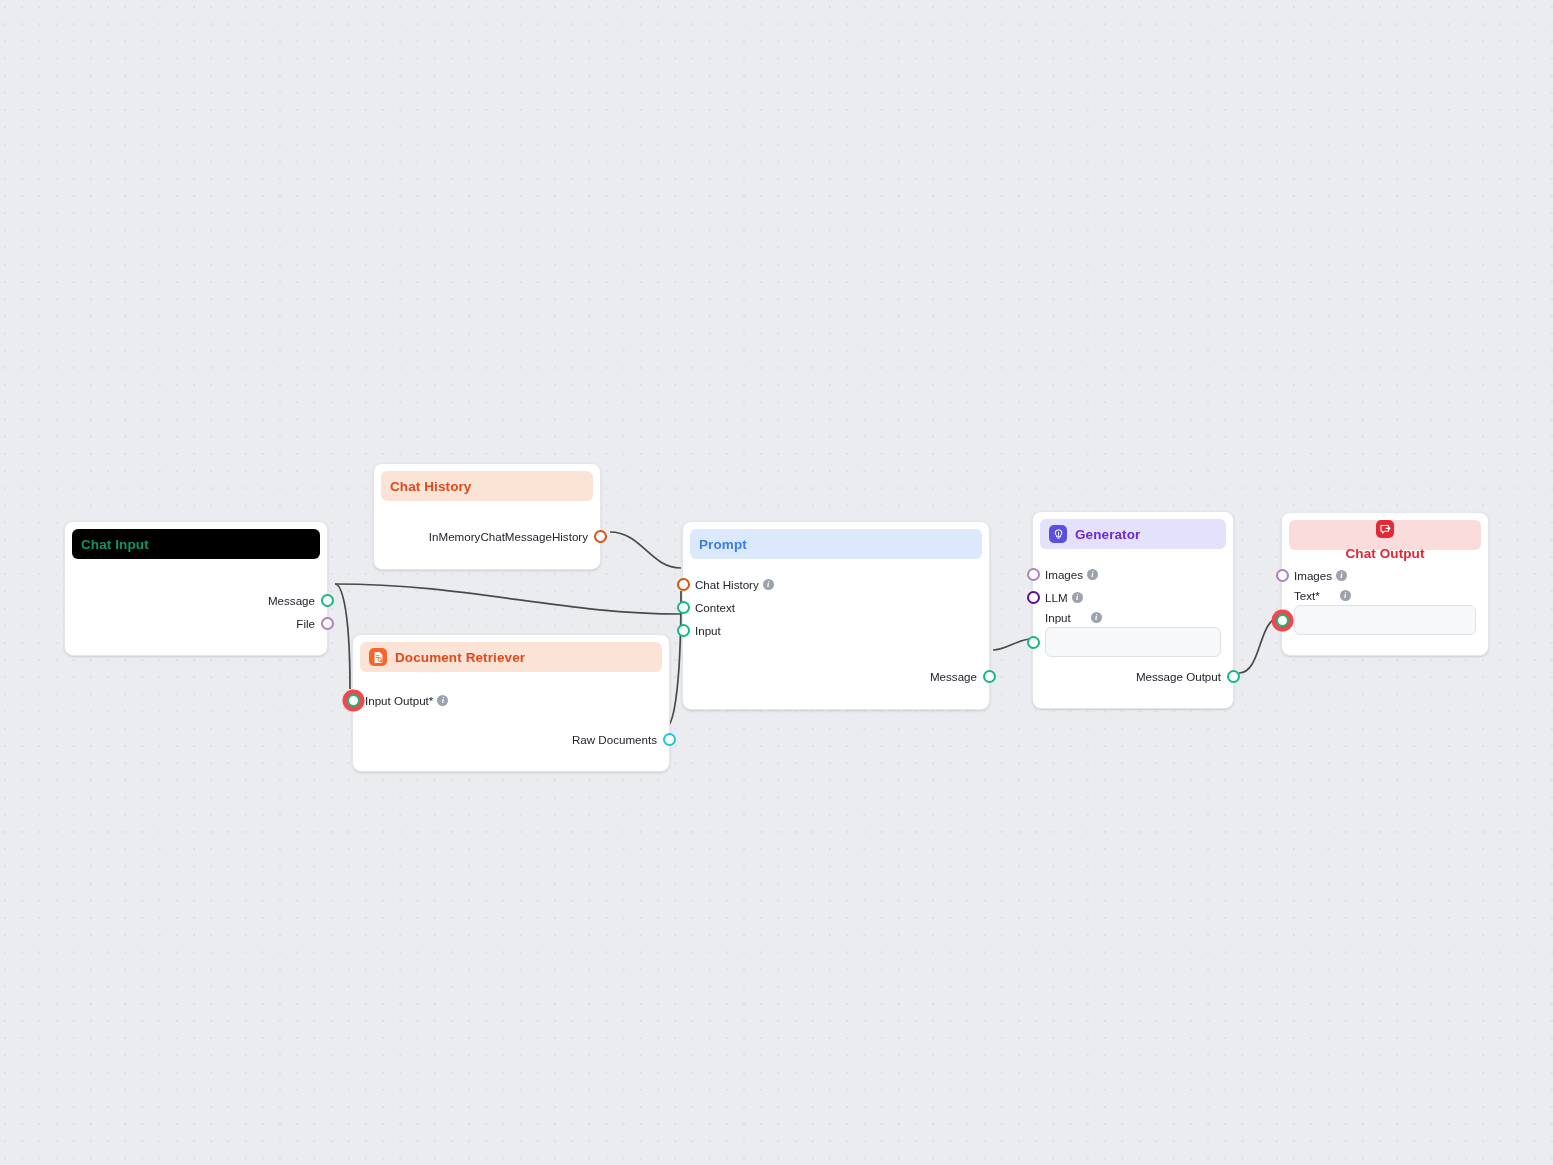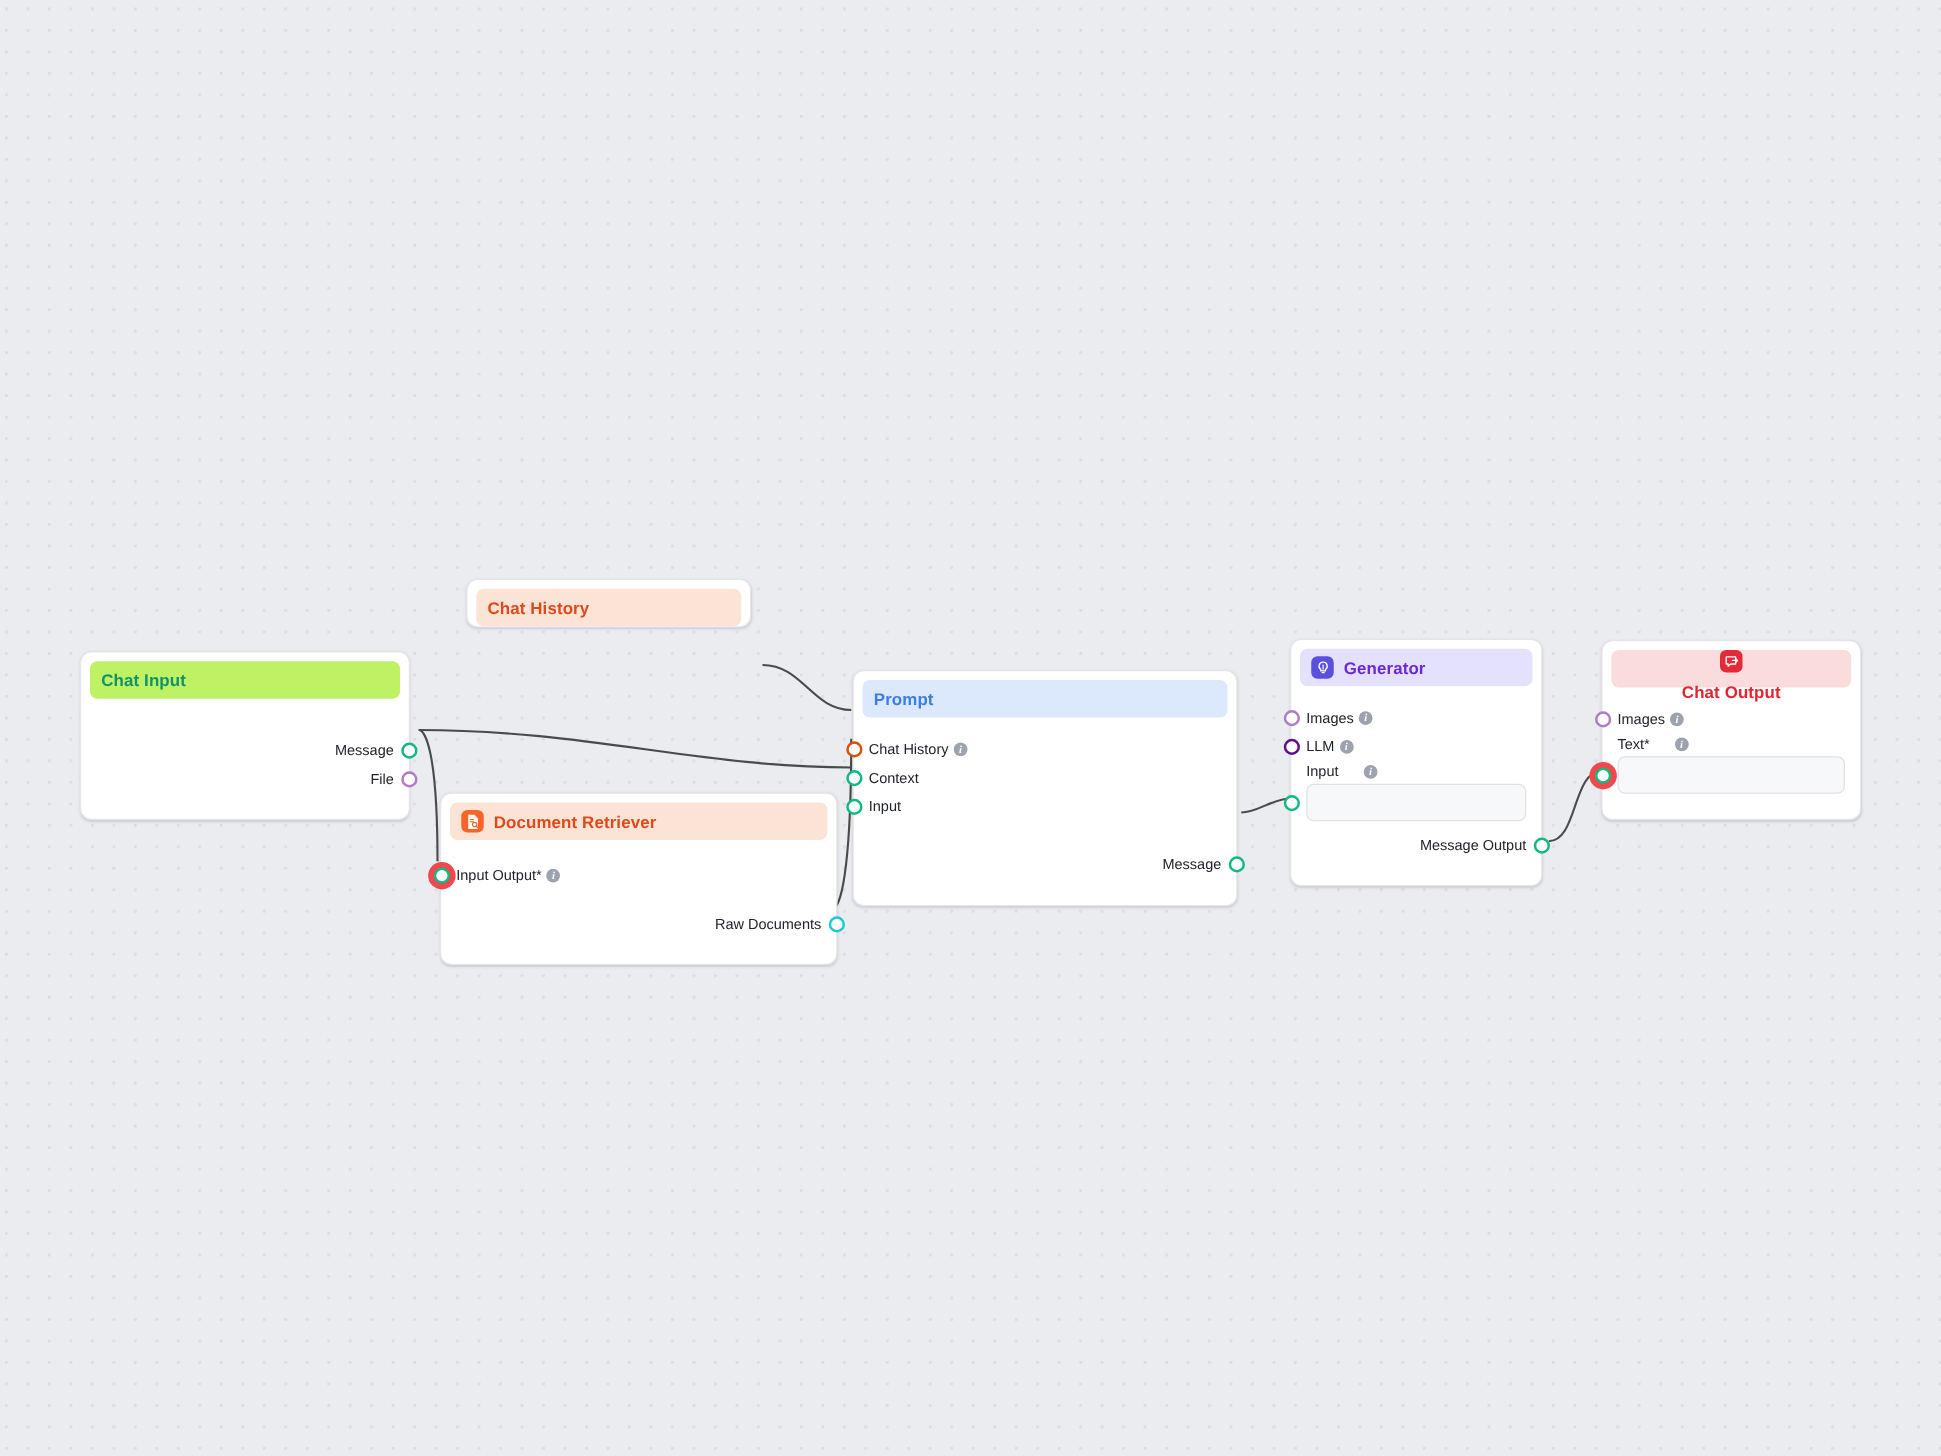--- a/index.html
+++ b/index.html
@@ -122,21 +122,21 @@
     background: #f7f8fa;
     font-family: "Liberation Sans", sans-serif;
     font-size: 11.5px;
     padding: 0 8px;
     color: #21242c;
     outline: none;
   }
   .field-wrap .port { top: 15px; margin-top: -6.5px; }
 
   
-  .hdr-green  { background: #bef264; text-align: right; }
+  .hdr-green  { background: #000000; text-align: right; }
   .hdr-green  .node-title { color: #12926a; }
   .hdr-peach  { background: #fbe3d6; }
   .hdr-peach  .node-title { color: #e0491a; }
   .hdr-blue   { background: #dce8fb; }
   .hdr-blue   .node-title { color: #3b7ded; }
   .hdr-lav    { background: #e3e1fb; }
   .hdr-lav    .node-title { color: #6d28d9; }
   .hdr-red    { background: #fbdcdd; flex-direction: column; }
   .hdr-red    .node-title { color: #e6232f; }
   .ico-orange { background: #f9642a; }
@@ -177,20 +177,27 @@
         <span class="port out p-mauve"></span>
       </div>
       <div style="height:10px"></div>
     </div>
   </div>
 
   <div class="node" style="left:373px; top:463px; width:228px;">
     <div class="node-header hdr-peach">
       <span class="node-title">Chat History</span>
     </div>
+    <div class="node-body" style="padding-top:24px;">
+      <div class="row right">
+        <span class="row-label">InMemoryChatMessageHistory</span>
+        <span class="port out p-orange"></span>
+      </div>
+      <div style="height:11px"></div>
+    </div>
   </div>
 
   <div class="node" style="left:352px; top:634px; width:318px;">
     <div class="node-header hdr-peach">
       <span class="node-icon ico-orange">
         <svg width="13" height="13" viewBox="0 0 16 16">
           <path d="M3.2 1.1h6.1l3.5 3.5v10.3H3.2z" fill="#ffffff"></path>
           <path d="M9.3 1.1l3.5 3.5H9.3z" fill="#ffd8c4"></path>
           <rect x="4.8" y="5.2" width="4.1" height="1.1" fill="#f9642a"></rect>
           <rect x="4.8" y="7.4" width="4.1" height="1.1" fill="#f9642a"></rect>
@@ -210,21 +217,21 @@
       </div>
       <div style="height:16px"></div>
       <div class="row right">
         <span class="row-label">Raw Documents</span>
         <span class="port out p-cyan"></span>
       </div>
       <div style="height:10px"></div>
     </div>
   </div>
 
-  <div class="node" style="left:682px; top:536px; width:308px;">
+  <div class="node" style="left:682px; top:521px; width:308px;">
     <div class="node-header hdr-blue">
       <span class="node-title">Prompt</span>
     </div>
     <div class="node-body" style="padding-top:14px;">
       <div class="row">
         <span class="port in p-orange"></span>
         <span class="row-label">
           <span>Chat History</span>
           <span class="info">i</span>
         </span>

